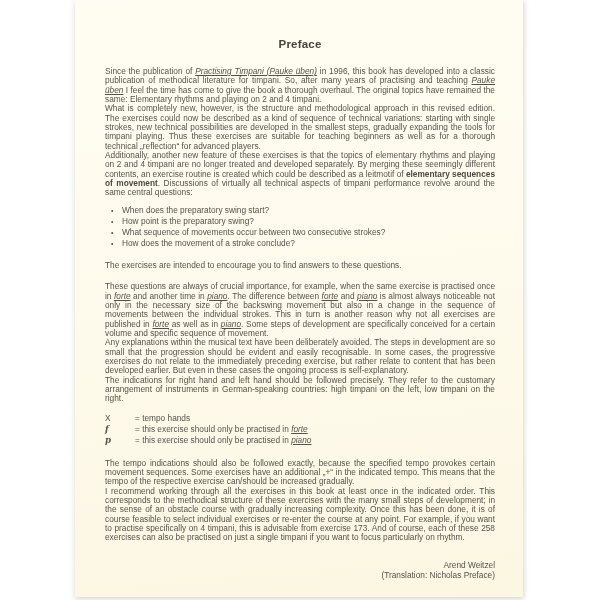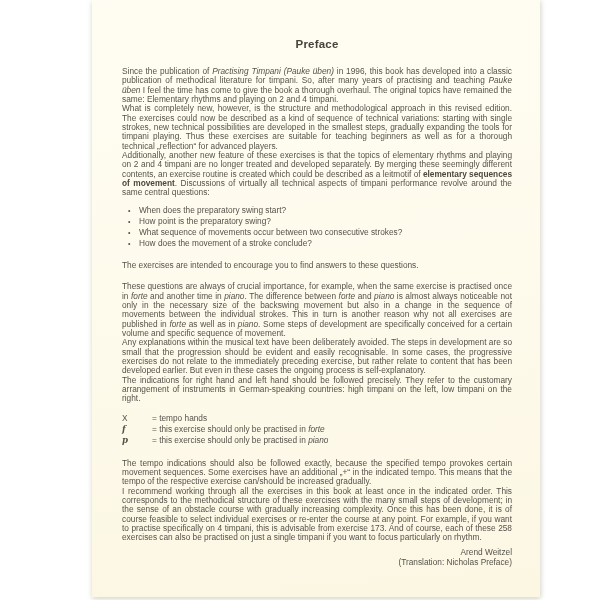--- a/index.html
+++ b/index.html
@@ -5,21 +5,21 @@
   html,body{margin:0;padding:0;}
   body{
     width:600px;height:600px;
     background:#ffffff;
     font-family:"Liberation Sans","DejaVu Sans",sans-serif;
     position:relative;
     overflow:hidden;
   }
   .page{
     position:absolute;
-    left:92px;top:0;
+    left:75px;top:0;
     width:448px;height:597px;
     box-sizing:border-box;
     padding:38px 28px 0 30px;
     background:linear-gradient(175deg,#fffdf3 0%,#fefaeb 55%,#fcf7e3 100%);
     box-shadow:0 2px 5px rgba(120,110,80,0.25), 2px 0 4px rgba(120,110,80,0.10);
     color:#55524a;
   }
   .title{
     margin:0 0 17px 0;
     text-align:center;
@@ -52,26 +52,26 @@
   .legend-row{display:flex;}
   .legend-sym{width:30px;flex:none;}
   .legend-def{flex:1;}
   .dyn{
     font-family:"DejaVu Serif","Liberation Serif",serif;
     font-style:italic;
     font-weight:bold;
     font-size:8.6px;
   }
   .signature{
-    margin-top:4px;
+    margin-top:17px;
     text-align:right;
     font-size:8.3px;
     line-height:10px;
   }
-  i{font-style:italic;}
+  i{font-style:italic;text-decoration:underline;}
   b{font-weight:bold;color:#4a483f;}
 </style>
 </head>
 <body>
 
 <div class="page">
 
   <h1 class="title">Preface</h1>
 
   <p class="para">Since the publication of <i>Practising Timpani (Pauke üben)</i> in 1996, this book has developed into a classic publication of methodical literature for timpani. So, after many years of practising and teaching <i>Pauke üben</i> I feel the time has come to give the book a thorough overhaul. The original topics have remained the same: Elementary rhythms and playing on 2 and 4 timpani.</p>

